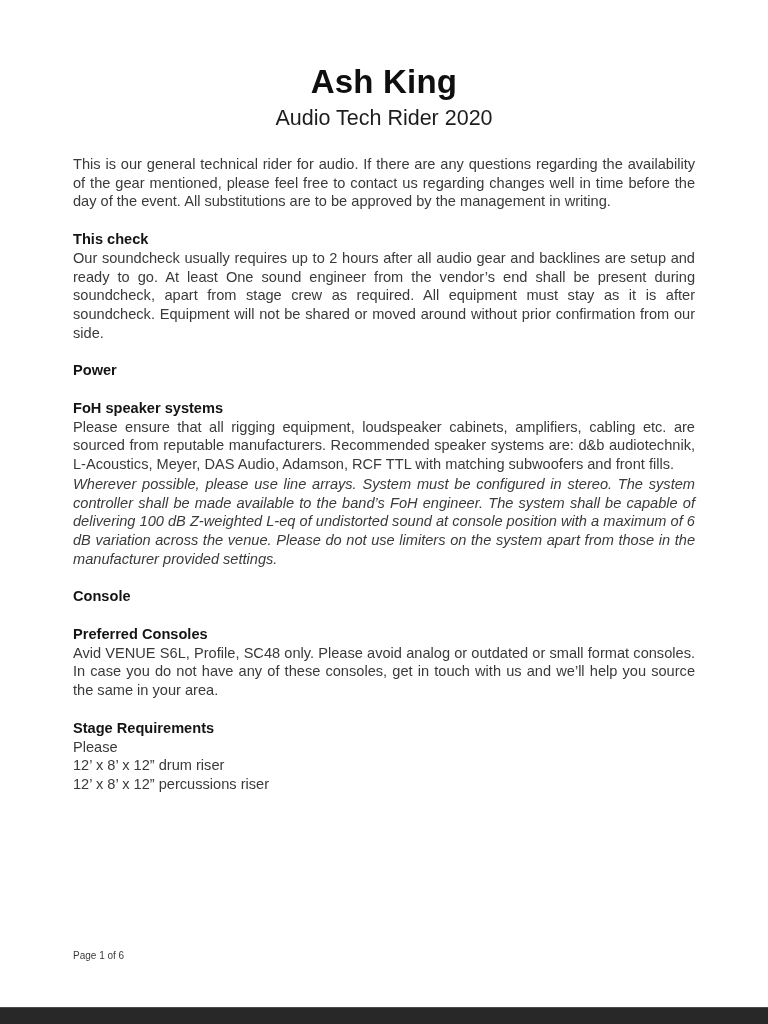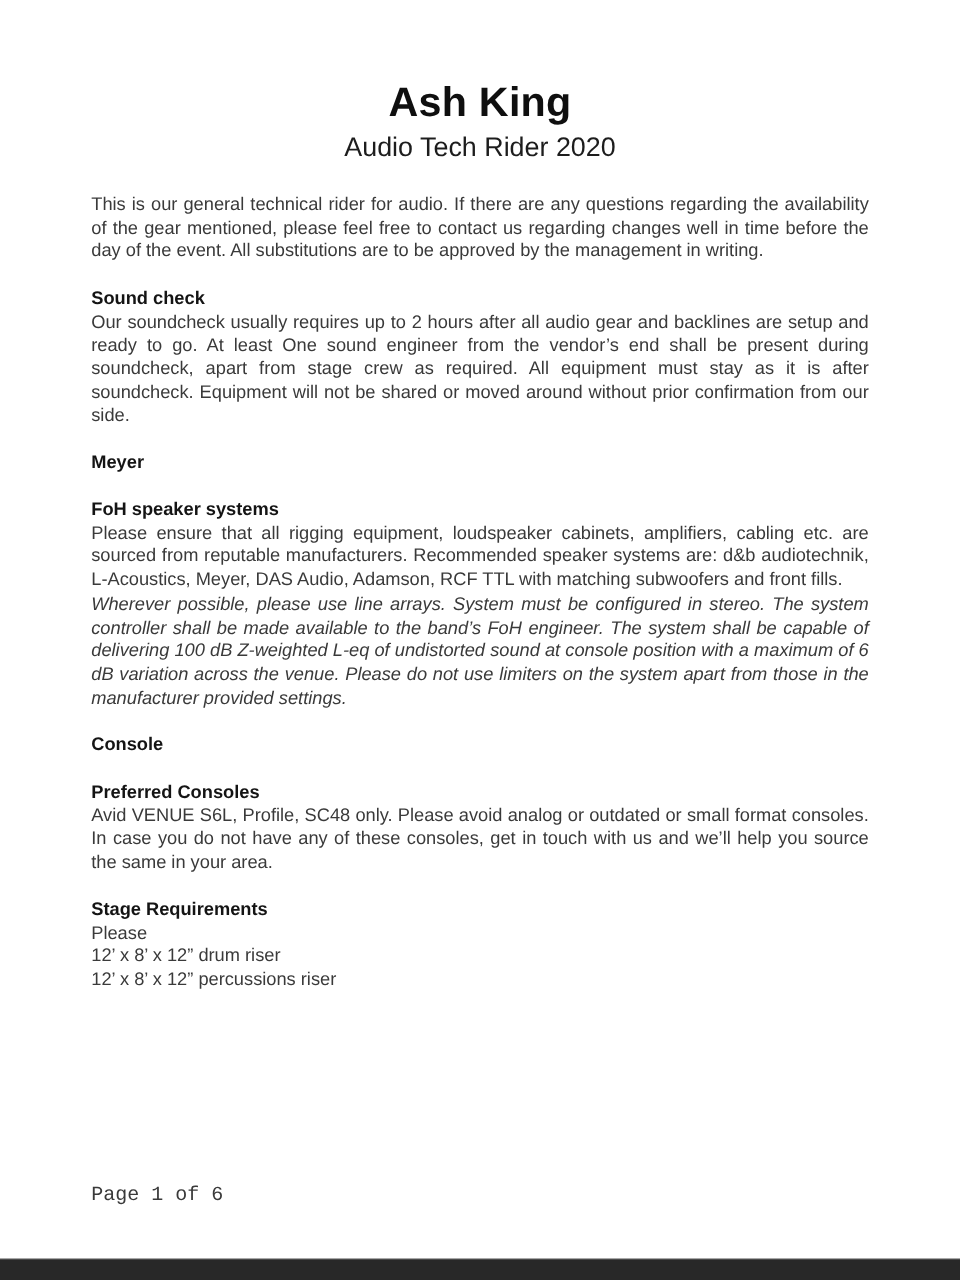--- a/index.html
+++ b/index.html
@@ -53,23 +53,22 @@
     color: #141414;
   }
   .line {
     margin: 0;
     text-align: left;
   }
   .footer {
     position: absolute;
     left: 73px;
     bottom: 41px;
-    font-size: 16px;
+    font-size: 10px;
     color: #3a3a3a;
-    font-family: Liberation Mono, monospace;
   }
   .bottom-bar {
     position: absolute;
     left: 0; right: 0; bottom: 0;
     height: 17px;
     background: #282828;
     border-top: 1px solid #4a4a4a;
     box-sizing: border-box;
   }
 </style>
@@ -77,26 +76,26 @@
 <body>
 
 <div class="page">
 
   <h1 class="doc-title">Ash King</h1>
   <h2 class="doc-subtitle">Audio Tech Rider 2020</h2>
 
   <p class="para">This is our general technical rider for audio. If there are any questions regarding the availability of the gear mentioned, please feel free to contact us regarding changes well in time before the day of the event. All substitutions are to be approved by the management in writing.</p>
 
   <div class="section">
-    <h3 class="section-heading">Sound check</h3>
+    <h3 class="section-heading">This check</h3>
     <p class="para">Our soundcheck usually requires up to 2 hours after all audio gear and backlines are setup and ready to go. At least One sound engineer from the vendor’s end shall be present during soundcheck, apart from stage crew as required. All equipment must stay as it is after soundcheck. Equipment will not be shared or moved around without prior confirmation from our side.</p>
   </div>
 
   <div class="section">
-    <h3 class="section-heading">Meyer</h3>
+    <h3 class="section-heading">Power</h3>
   </div>
 
   <div class="section">
     <h3 class="section-heading">FoH speaker systems</h3>
     <p class="para">Please ensure that all rigging equipment, loudspeaker cabinets, amplifiers, cabling etc. are sourced from reputable manufacturers. Recommended speaker systems are: d&amp;b audiotechnik, L-Acoustics, Meyer, DAS Audio, Adamson, RCF TTL with matching subwoofers and front fills.</p>
     <p class="para">Wherever possible, please use line arrays. System must be configured in stereo. The system controller shall be made available to the band’s FoH engineer. The system shall be capable of delivering 100 dB Z-weighted L-eq of undistorted sound at console position with a maximum of 6 dB variation across the venue. Please do not use limiters on the system apart from those in the manufacturer provided settings.</p>
   </div>
 
   <div class="section">
     <h3 class="section-heading">Console</h3>

